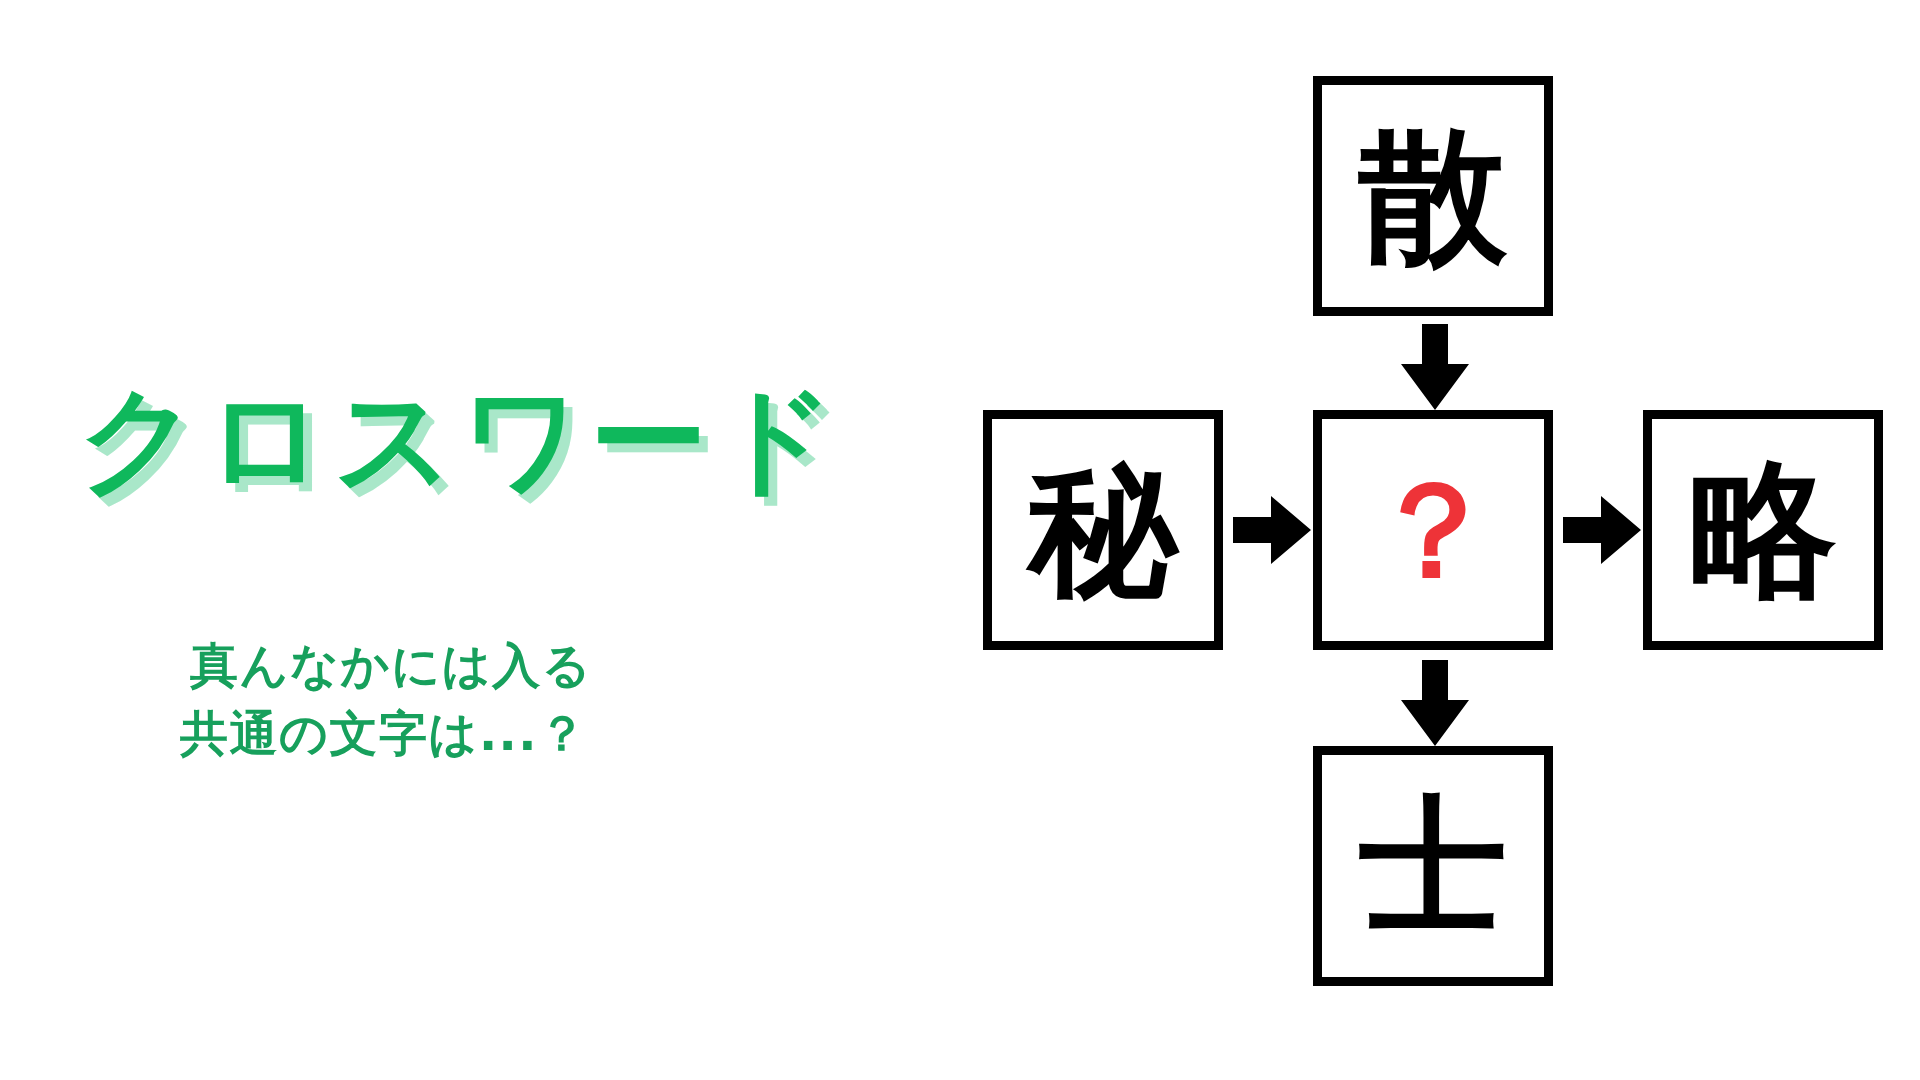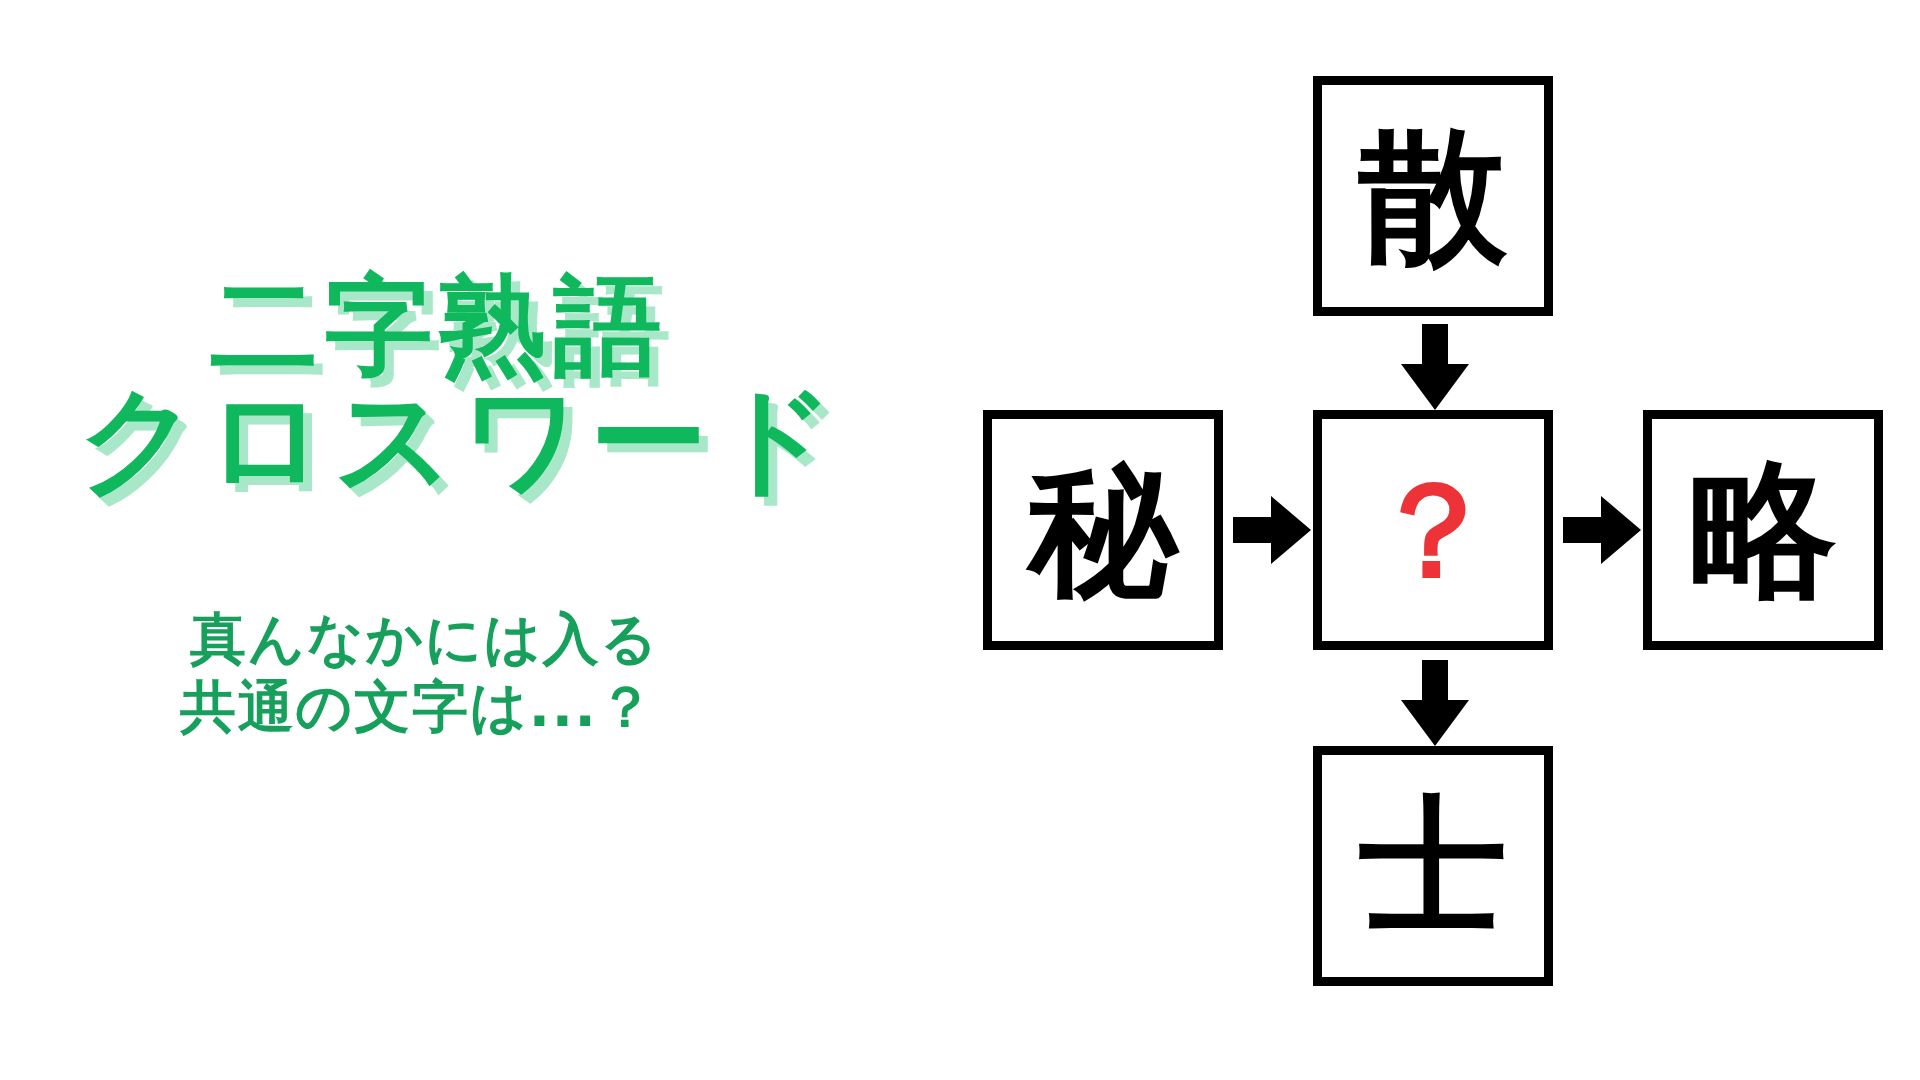--- a/index.html
+++ b/index.html
@@ -48,24 +48,25 @@
   #title-line-2 {
     font-size: 118px;
     left: 78px;
     top: 150px;
   }
 
   .subtitle-line {
     position: absolute;
     font-weight: 700;
     color: #17A05C;
-    font-size: 56px;
+    font-size: 48px;
     line-height: 1.04;
     letter-spacing: 0.03em;
     white-space: nowrap;
+    margin-top: 31px;
   }
   #subtitle-line-1 {
     left: 190px;
     top: 380px;
   }
   #subtitle-line-2 {
     left: 180px;
     top: 448px;
     text-align: center;
   }
@@ -123,21 +124,20 @@
   #arrow-center-right { left: 588px; top: 420px; }
   #arrow-center-bottom { left: 420px; top: 590px; }
 </style>
 </head>
 <body>
 
 <div id="stage">
 
   <div id="left-panel">
 
-    <div class="title-line" id="title-line-1">二字熟語</div>
 
     <div class="title-line" id="title-line-2">クロスワード</div>
 
     <div class="subtitle-line" id="subtitle-line-1">真んなかには入る</div>
 
     <div class="subtitle-line" id="subtitle-line-2">共通の文字は...？</div>
   </div>
 
   <div id="crossword">
 

